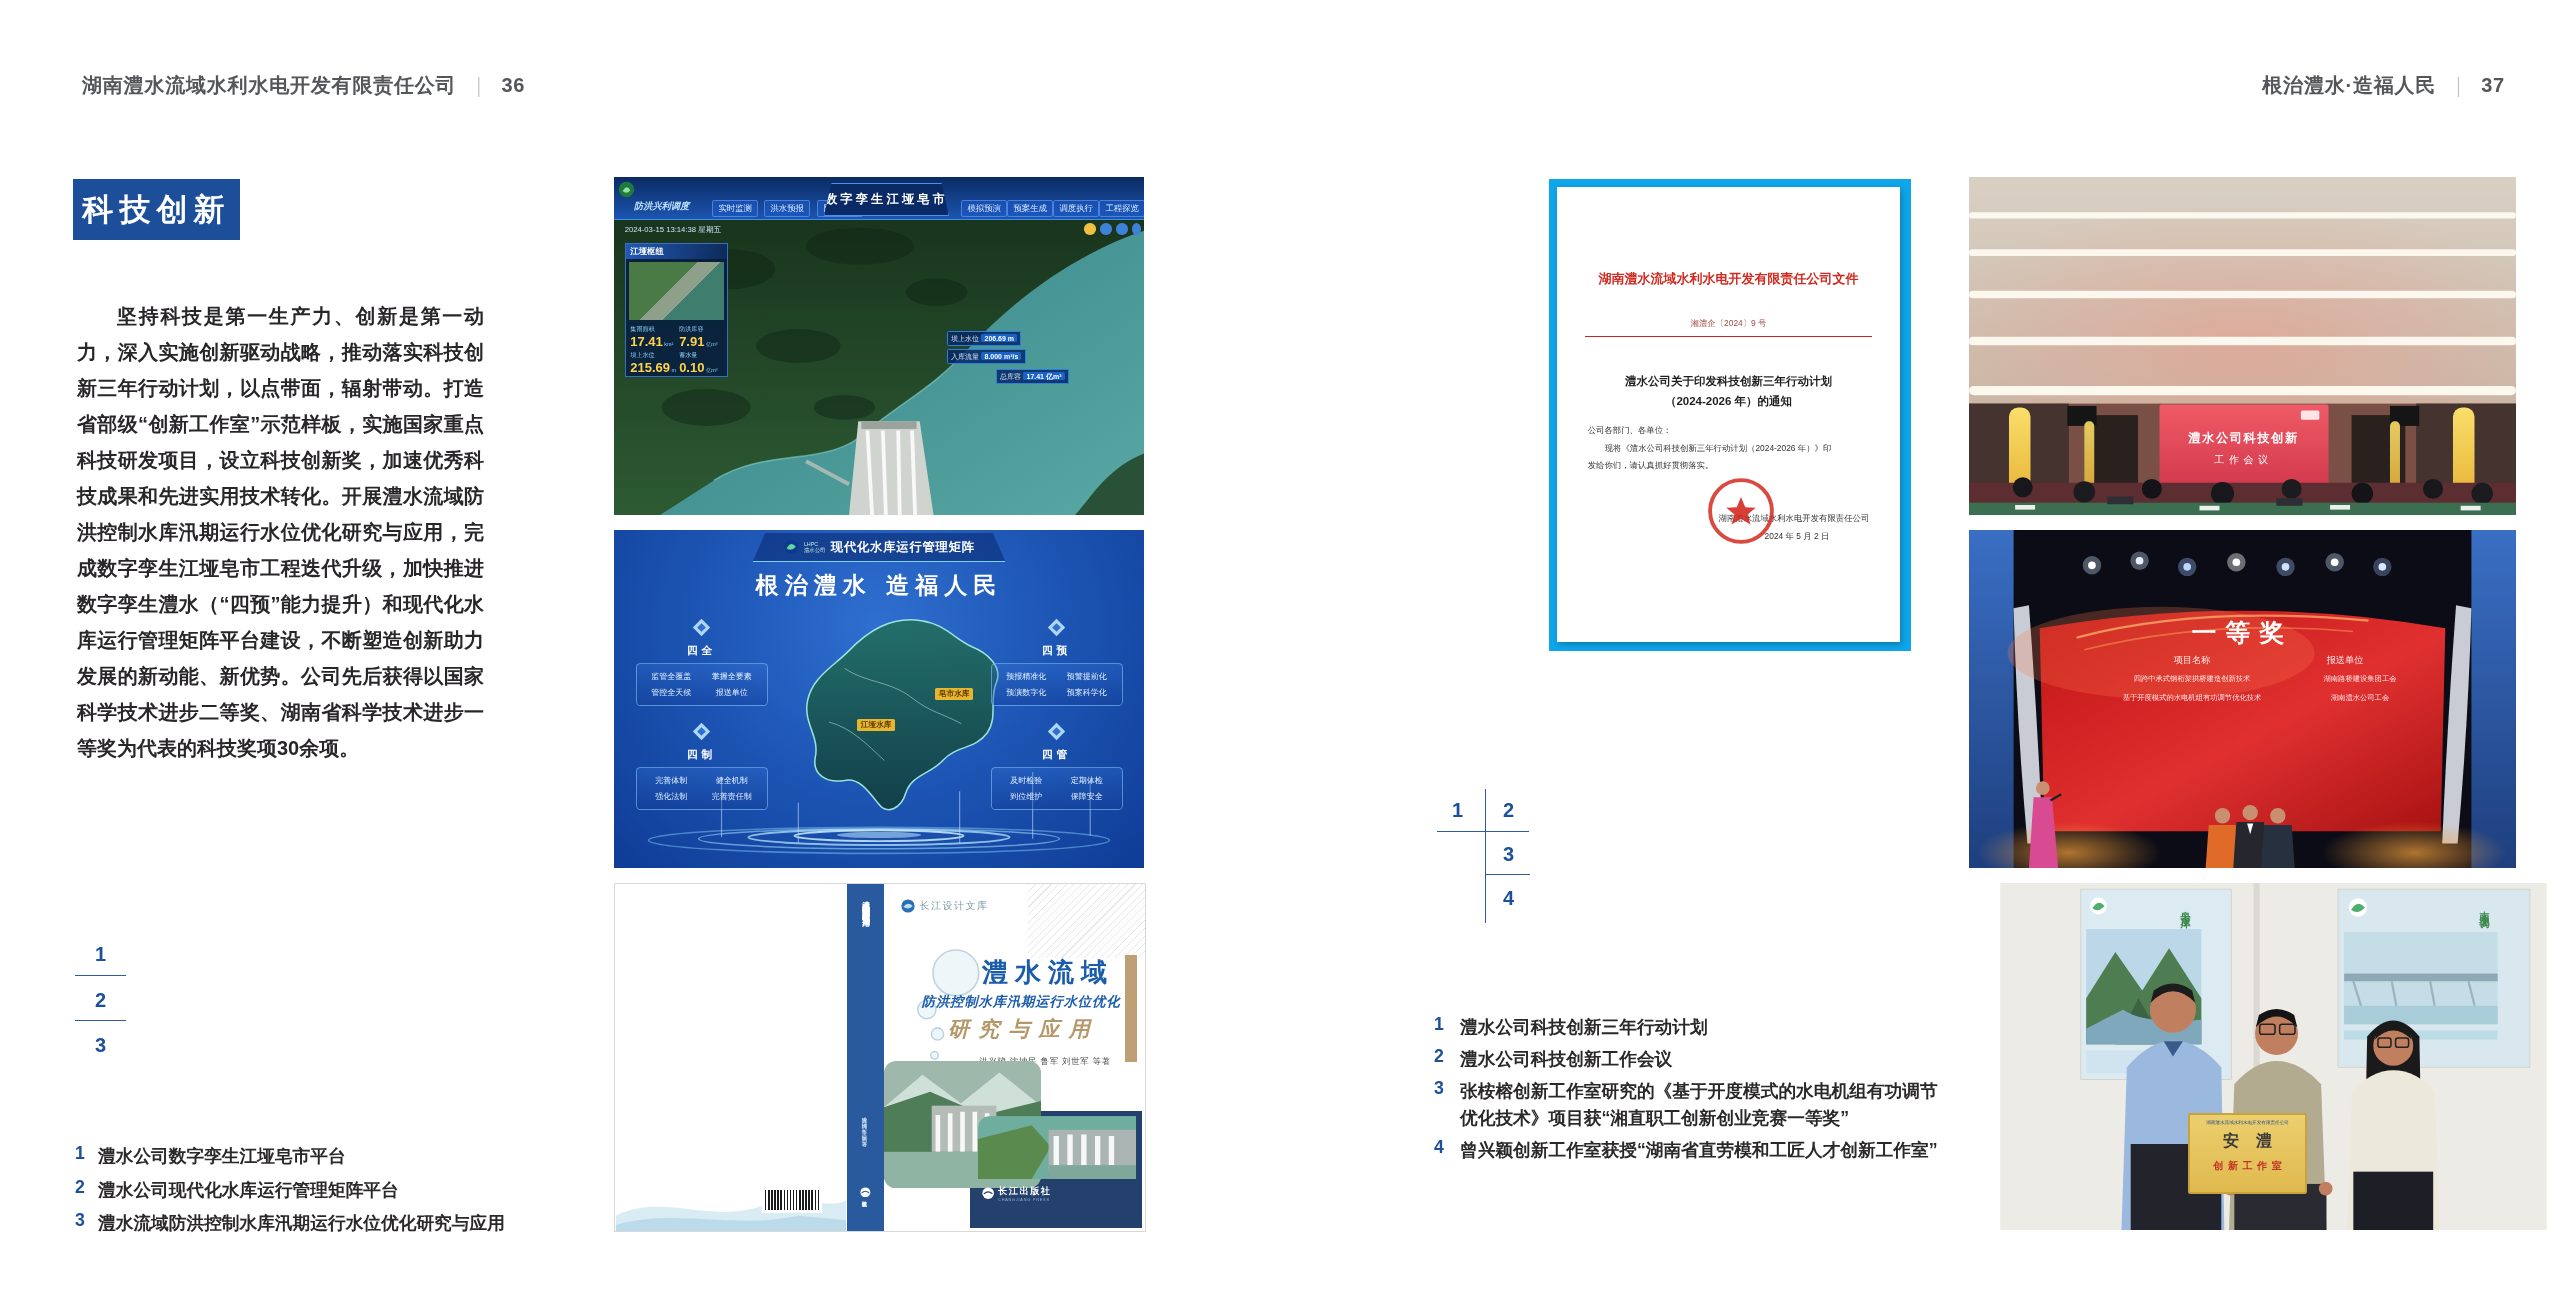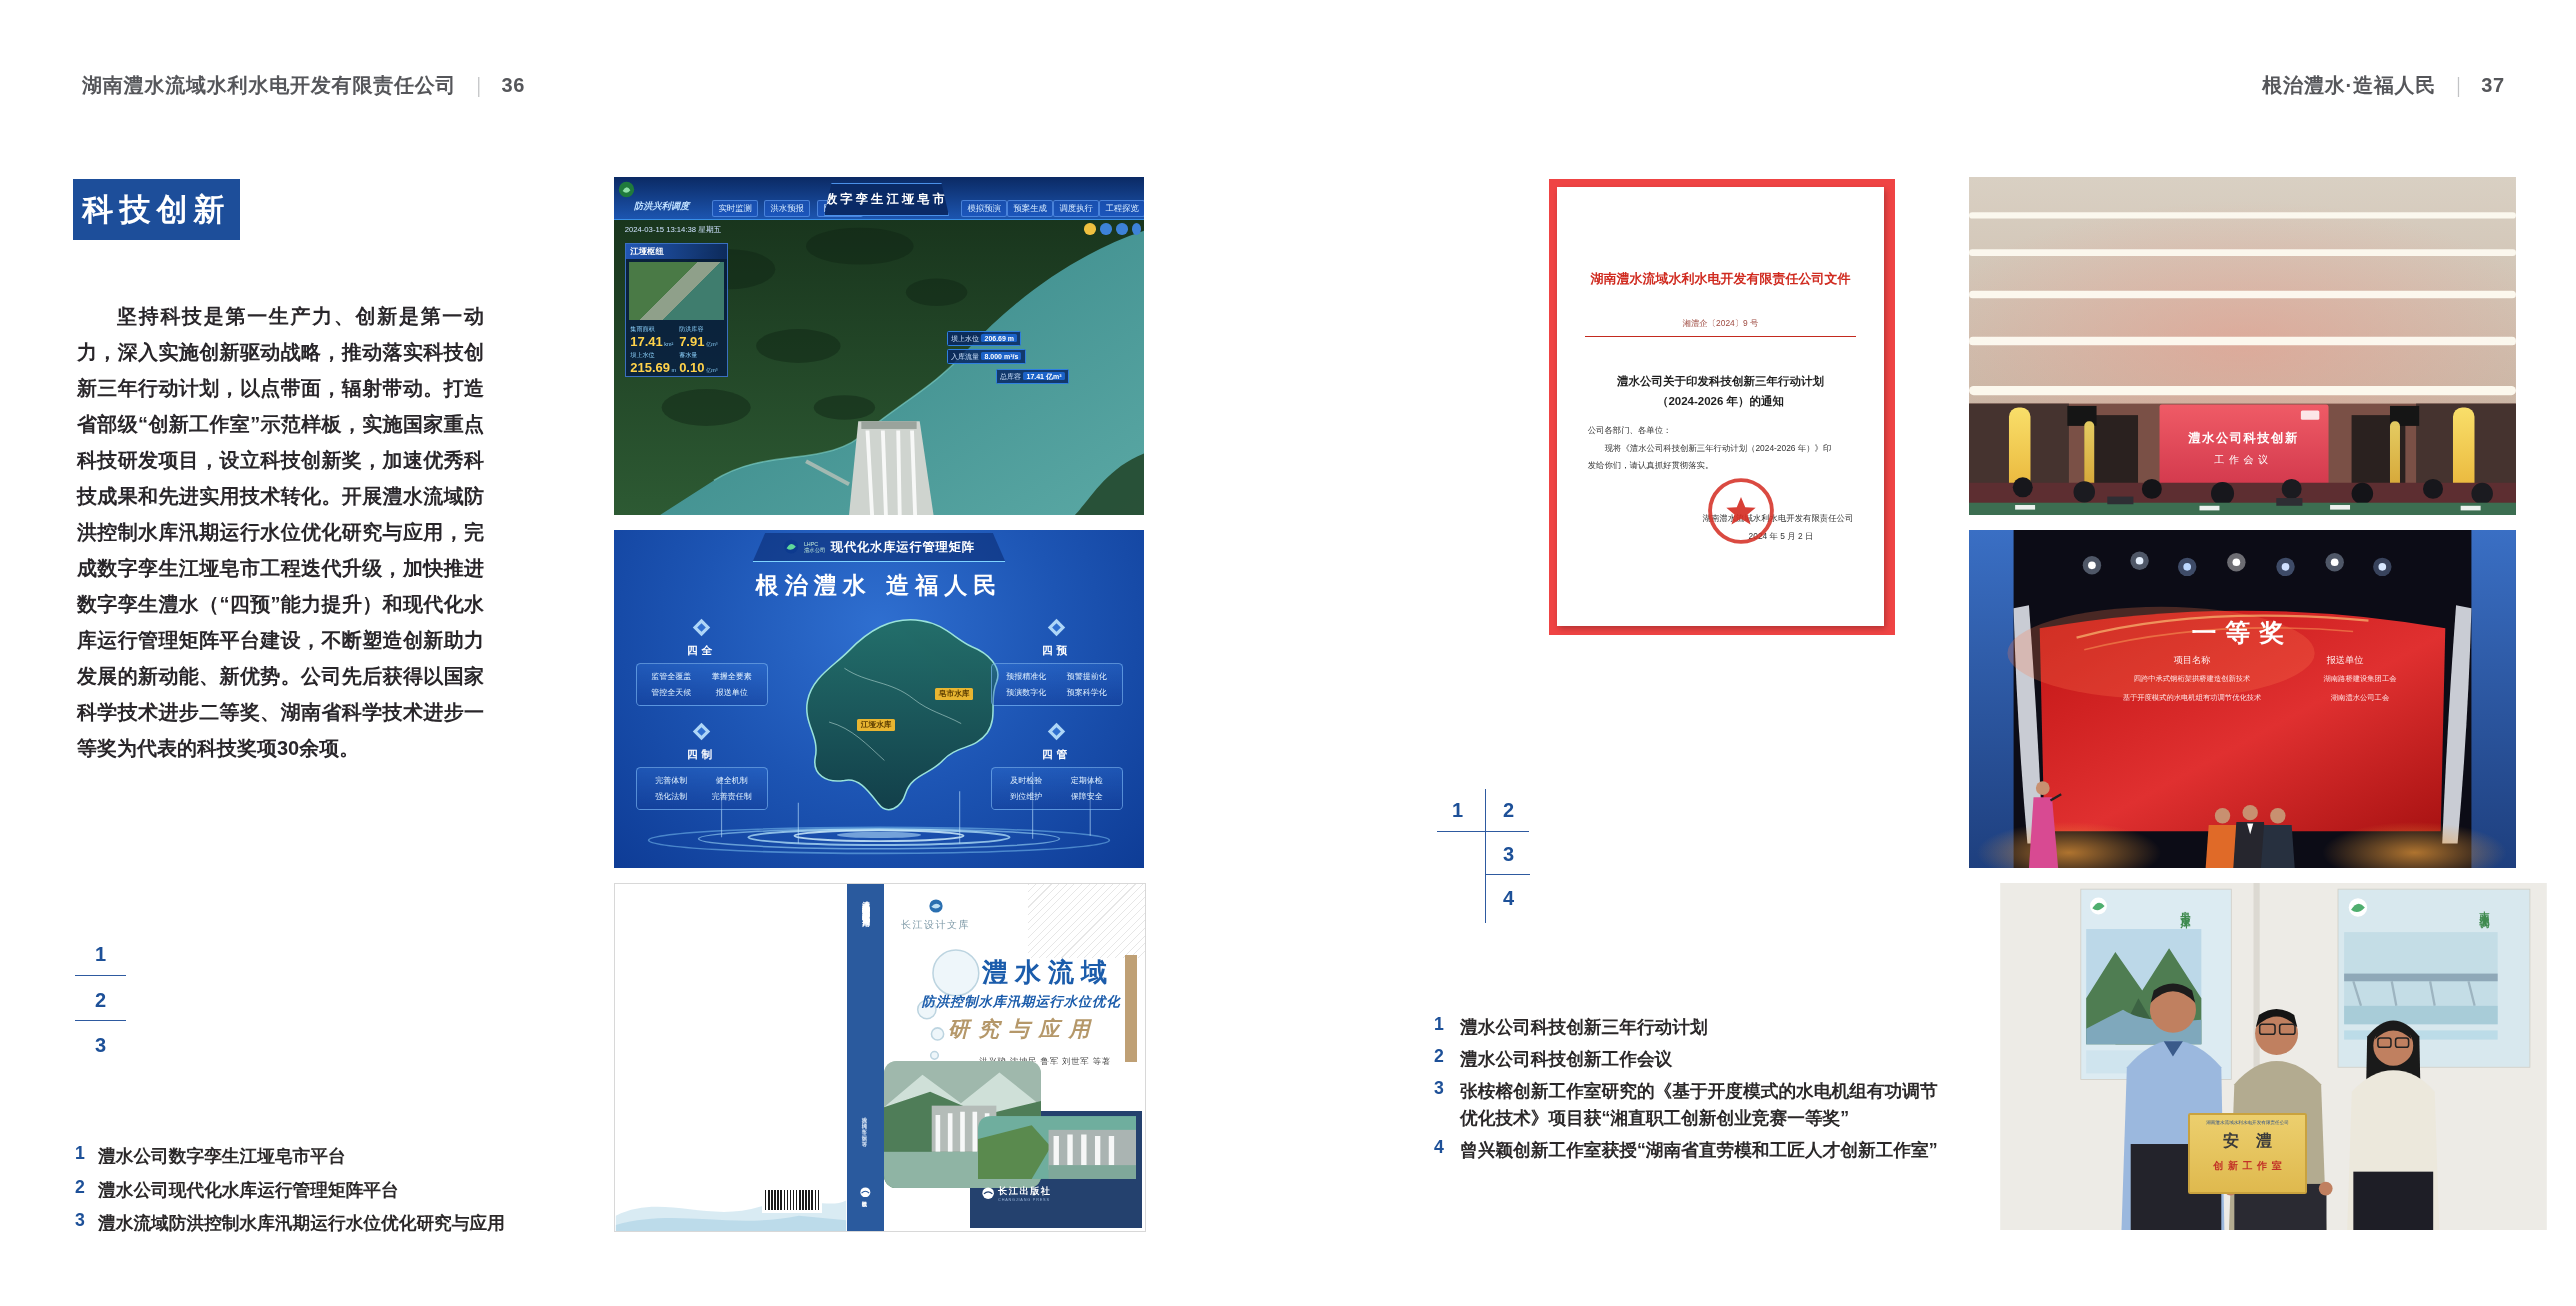--- a/index.html
+++ b/index.html
@@ -57,36 +57,36 @@
   .mx-items{margin-top:4.6px;display:grid;grid-template-columns:1fr 1fr;gap:5.4px 3.1px;padding:7px 6.1px;
             background:linear-gradient(rgba(60,130,230,.25),rgba(20,60,150,.4));border:0.8px solid rgba(140,200,255,.55);border-radius:4.6px;}
   .mx-items span{font-size:8px;color:#e2f2ff;white-space:nowrap;}
   .mx-maplabel{position:absolute;background:#e8b531;color:#5a3c00;font-size:7.7px;font-weight:bold;
                padding:0.8px 3.8px;border-radius:1.5px;white-space:nowrap;}
   
   .bk{background:#fff;border:0.8px solid #d8d8d8;}
   .bk-spine{position:absolute;left:232px;top:0;width:37px;height:100%;background:#2a5a9e;color:#fff;
             display:flex;flex-direction:column;align-items:center;}
   .vtext{writing-mode:vertical-rl;text-orientation:upright;}
-  .bk-series{position:absolute;left:286px;top:15.4px;display:flex;align-items:center;gap:4.6px;color:#7f9aa8;font-size:10px;letter-spacing:1.5px;flex-direction:column;}
+  .bk-series{position:absolute;left:286px;top:15.4px;display:flex;align-items:center;gap:4.6px;color:#7f9aa8;font-size:10px;letter-spacing:1.5px;}
   .bk-hatch{position:absolute;right:0;top:0;width:117px;height:74px;opacity:.7;
             background:repeating-linear-gradient(135deg,#dcdcdc 0 0.8px,transparent 0.8px 5.4px);}
   .bk-t1{position:absolute;right:31px;top:71px;font-size:26px;font-weight:bold;color:#1b5cab;letter-spacing:7px;white-space:nowrap;}
   .bk-t2{position:absolute;right:24.6px;top:109px;font-size:13.4px;font-weight:bold;font-style:italic;color:#1b5cab;letter-spacing:0.8px;white-space:nowrap;}
   .bk-t3{position:absolute;right:46px;top:131px;font-size:21px;font-weight:bold;font-style:italic;color:#b5986a;letter-spacing:9.2px;white-space:nowrap;}
   .bk-au{position:absolute;right:34px;top:172px;font-size:8.4px;color:#4a4a4a;letter-spacing:0.8px;}
   .bk-tanbar{position:absolute;right:7.7px;top:71px;width:12.3px;height:107px;background:#bfa075;}
   .bk-navy{position:absolute;left:355px;top:227px;width:172px;height:117px;background:#24416e;}
   .bk-pub{position:absolute;left:367px;top:301px;display:flex;align-items:center;gap:3.8px;color:#fff;}
   .bk-pub .cn{font-size:9.2px;font-weight:bold;letter-spacing:1.5px;}
   .bk-pub .en{font-size:3.8px;color:#9ab4d8;letter-spacing:0.8px;}
   .bk-barcode{position:absolute;left:150px;top:306px;width:54px;height:20px;background:
               repeating-linear-gradient(90deg,#1a1a1a 0 1.5px,#fff 1.5px 3.1px);outline:3.1px solid #fff;}
   
-  .doc-outer{position:absolute;left:1549px;top:179px;width:346px;height:456px;background:#ef4444;padding:0;}
+  .doc-outer{position:absolute;left:1549px;top:179px;width:346px;height:456px;background:#0ea5e9;padding:8px;}
   .doc-page{position:absolute;left:7.7px;top:7.7px;right:10.7px;bottom:9.2px;background:#fff;box-shadow:2.3px 3.1px 6.1px rgba(0,0,0,.28);}
   .doc-redhead{position:absolute;left:0;right:0;top:83px;text-align:center;color:#d02b20;font-size:13px;font-weight:bold;white-space:nowrap;}
   .doc-no{position:absolute;left:0;right:0;top:131px;text-align:center;color:#9e4a40;font-size:8.4px;}
   .doc-rule{position:absolute;left:28px;right:28px;top:149px;border-top:1.5px solid #c32a1f;}
   .doc-t{position:absolute;left:0;right:0;text-align:center;color:#1f1f1f;font-size:11.5px;font-weight:bold;}
   .doc-b{position:absolute;color:#333;font-size:8.4px;white-space:nowrap;}
   
   .ph-screen-t{position:absolute;text-align:center;color:#fff;white-space:nowrap;}
   .aw-small{position:absolute;text-align:center;color:#ffe2e2;font-size:7.3px;white-space:nowrap;}
   .plq{position:absolute;left:219px;top:230px;width:115px;height:77px;background:linear-gradient(#eccf6e,#dfb94e);

